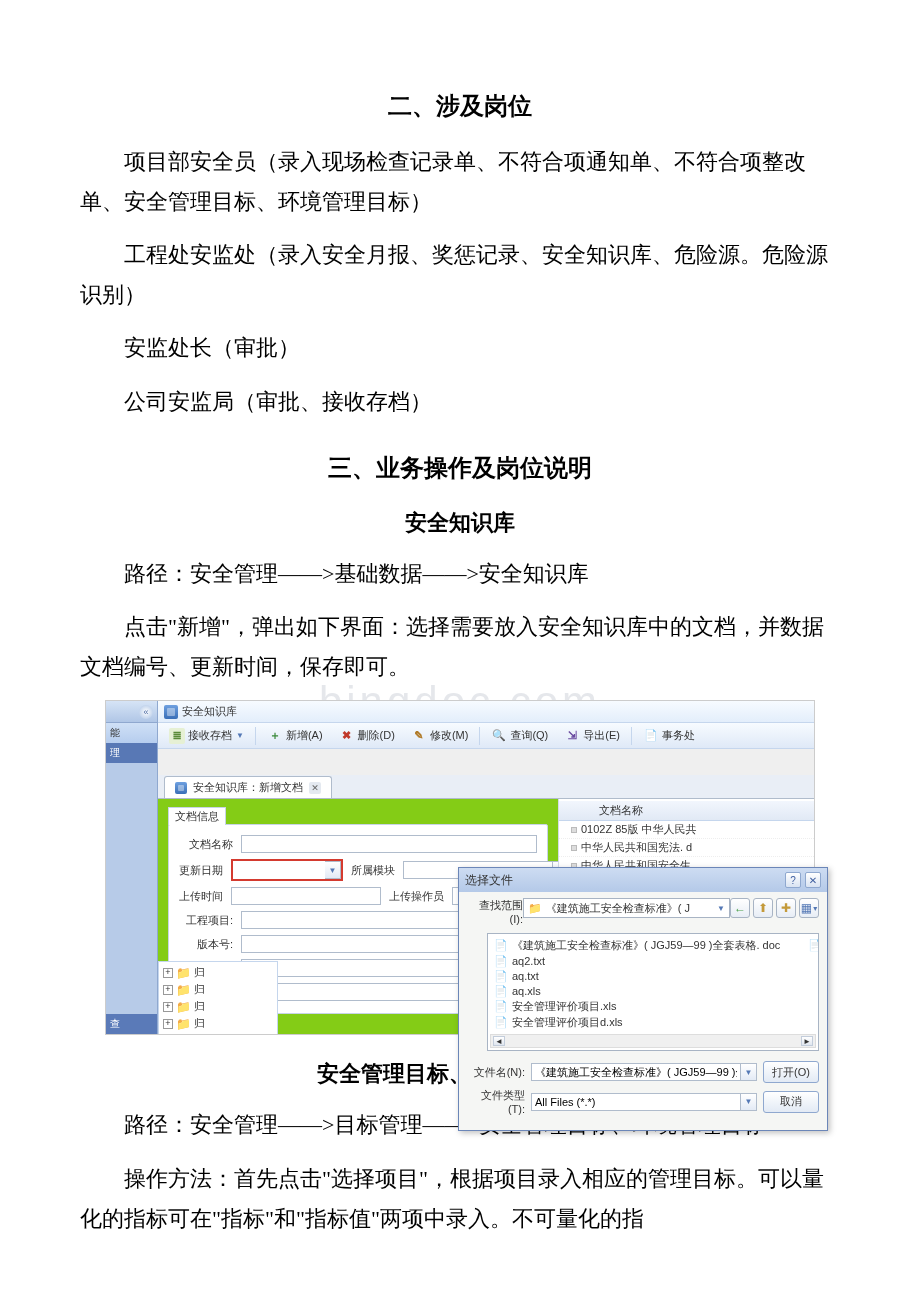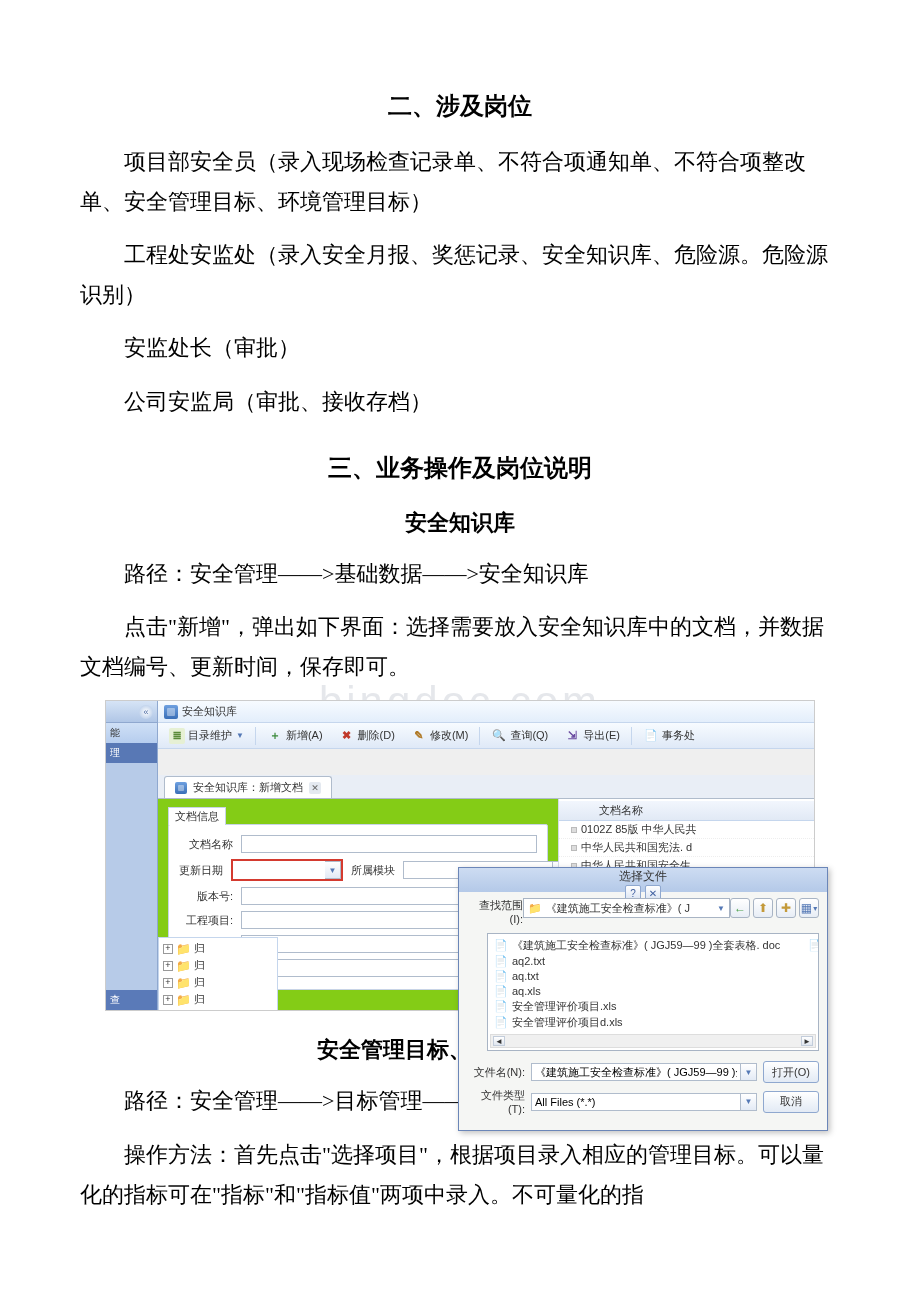--- a/index.html
+++ b/index.html
@@ -33,21 +33,21 @@
 .fld label { width: 54px; text-align: right; font-size: 11px; white-space: nowrap; }
 .inp { flex: 1; height: 18px; border: 1px solid #b0bccc; background: #fff; font-size: 11px; padding: 0 3px; }
 .redbox { border: 2px solid #d43a2f; }
 .dd { display: flex; }
 .ddbtn { width: 16px; height: 18px; border: 1px solid #b0bccc; border-left: none; background: linear-gradient(#fff,#e3eaf5); display: flex; align-items: center; justify-content: center; font-size: 8px; color: #5478b5; }
 .right-list { flex: 1; background: #fff; border-left: 1px solid #d4dbe6; padding-top: 2px; }
 .right-list .hdr { height: 20px; background: linear-gradient(#f2f6fd,#e1e9f5); border-bottom: 1px solid #c5d6ed; display: flex; align-items: center; padding-left: 40px; font-size: 11px; }
 .right-list .li { height: 18px; display: flex; align-items: center; padding-left: 12px; font-size: 11px; gap: 4px; border-bottom: 1px dotted #eee; overflow: hidden; white-space: nowrap; }
 .dot { width: 6px; height: 6px; background: #ddd; border: 1px solid #bbb; }
 .file-dialog { position: absolute; left: 352px; top: 166px; width: 370px; background: #f5f6f4; border: 1px solid #6b86b8; box-shadow: 2px 2px 6px rgba(0,0,0,0.25); font-size: 11px; }
-.fd-title { height: 24px; background: linear-gradient(#cddcf2,#b4c9e8); display: flex; align-items: center; justify-content: space-between; padding: 0 6px; font-size: 12px; flex-direction: column; }
+.fd-title { height: 24px; background: linear-gradient(#cddcf2,#b4c9e8); display: flex; align-items: center; justify-content: space-between; padding: 0 6px; font-size: 12px; }
 .fd-title .qbtns { display: flex; gap: 4px; }
 .sq-btn { width: 16px; height: 16px; background: linear-gradient(#fff,#d9e3f2); border: 1px solid #8fa8cf; border-radius: 2px; display: flex; align-items: center; justify-content: center; font-size: 10px; color: #4060a0; }
 .fd-row { display: flex; align-items: flex-start; padding: 6px 8px; }
 .fd-row label { width: 56px; text-align: right; }
 .fd-combo { flex: 1; height: 20px; border: 1px solid #a8b4c4; background: #fff; display: flex; align-items: center; padding: 0 4px; gap: 4px; }
 .fd-nav { display: flex; gap: 3px; }
 .circ { width: 20px; height: 20px; border-radius: 3px; border: 1px solid #a8b4c4; background: linear-gradient(#fff,#e7edf5); display: flex; align-items: center; justify-content: center; font-size: 12px; }
 .fd-list { margin: 2px 8px 6px 28px; background: #fff; border: 1px solid #a8b4c4; height: 118px; padding: 4px 6px; position: relative; overflow: hidden; display:flex; gap:28px; }
 .fd-col { display:flex; flex-direction:column; gap:1px;}
 .fli { display: flex; align-items: center; gap: 4px; font-size: 11px; white-space: nowrap; }
@@ -97,21 +97,21 @@
 
   <div class="main">
     <div class="titlebar">
       <span class="logo-sq"></span>
       <span>安全知识库</span>
     </div>
 
     <div class="toolbar">
       <div class="tbtn">
               <span class="ico" style="background:#e6f0d4;color:#5a8a38;">≣</span>
-              <span>目录维护</span>
+              <span>接收存档</span>
               <span class="tri">▼</span>
             </div>
       <span class="sep"></span>
       <div class="tbtn">
               <span class="ico" style="color:#3a8a3a;">＋</span>
               <span>新增(A)</span>
             </div>
       <div class="tbtn">
               <span class="ico" style="color:#c0392b;">✖</span>
               <span>删除(D)</span>
@@ -158,25 +158,31 @@
                     <input class="inp" style="border: none; width: 92px;">
                     <div class="ddbtn">▼</div>
                   </div>
             <label style="width:auto;">所属模块</label>
             <div class="dd" style="flex:1;">
                     <input class="inp" style="flex: 1 1 0%;">
                     <div class="ddbtn">▼</div>
                   </div>
           </div>
           <div class="fld">
+            <label>上传时间</label>
+            <input class="inp" style="flex: 0 0 110px;">
+            <label style="width:auto;">上传操作员</label>
+            <input class="inp" style="flex: 1 1 0%;">
+          </div>
+          <div class="fld">
+                  <label>工程项目:</label>
+                  <input class="inp" style="">
+                </div>
+          <div class="fld">
                   <label>版本号:</label>
-                  <input class="inp" style="">
-                </div>
-          <div class="fld">
-                  <label>工程项目:</label>
                   <input class="inp" style="">
                 </div>
           <div class="fld">
                   <label>工作流:</label>
                   <input class="inp" style="">
                 </div>
           <div class="fld">
                   <label>备注:</label>
                   <input class="inp" style="">
                 </div>

